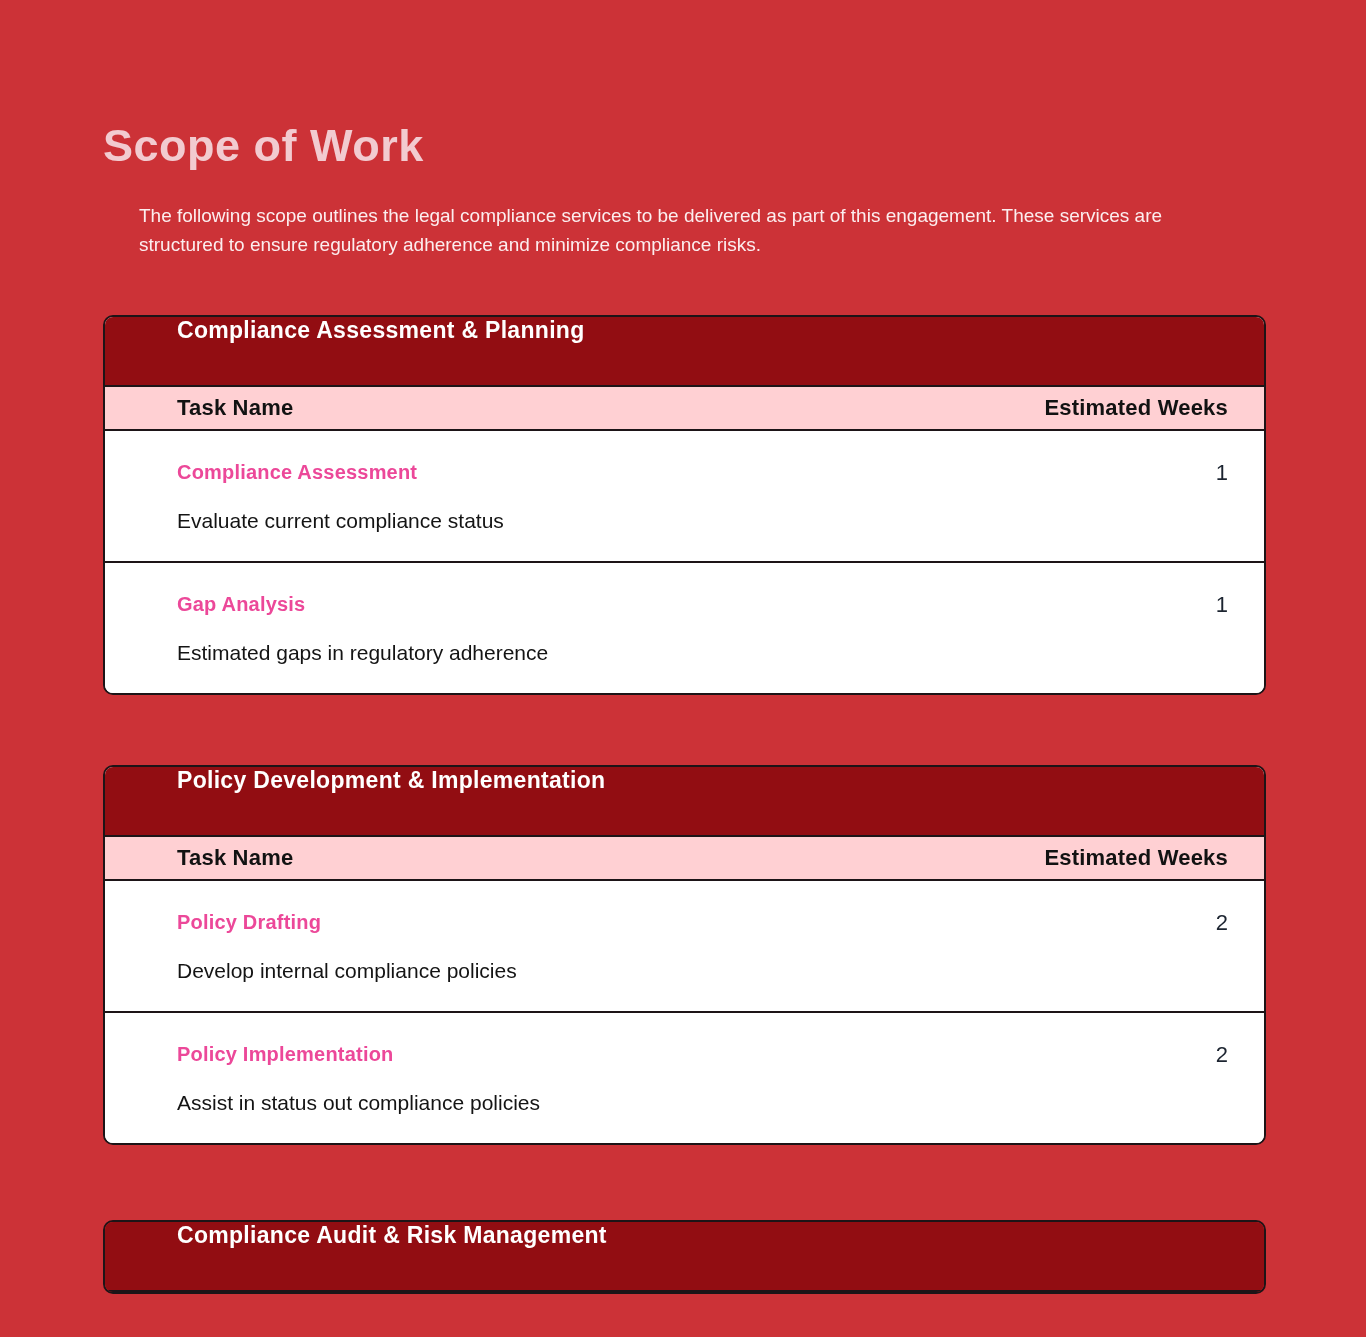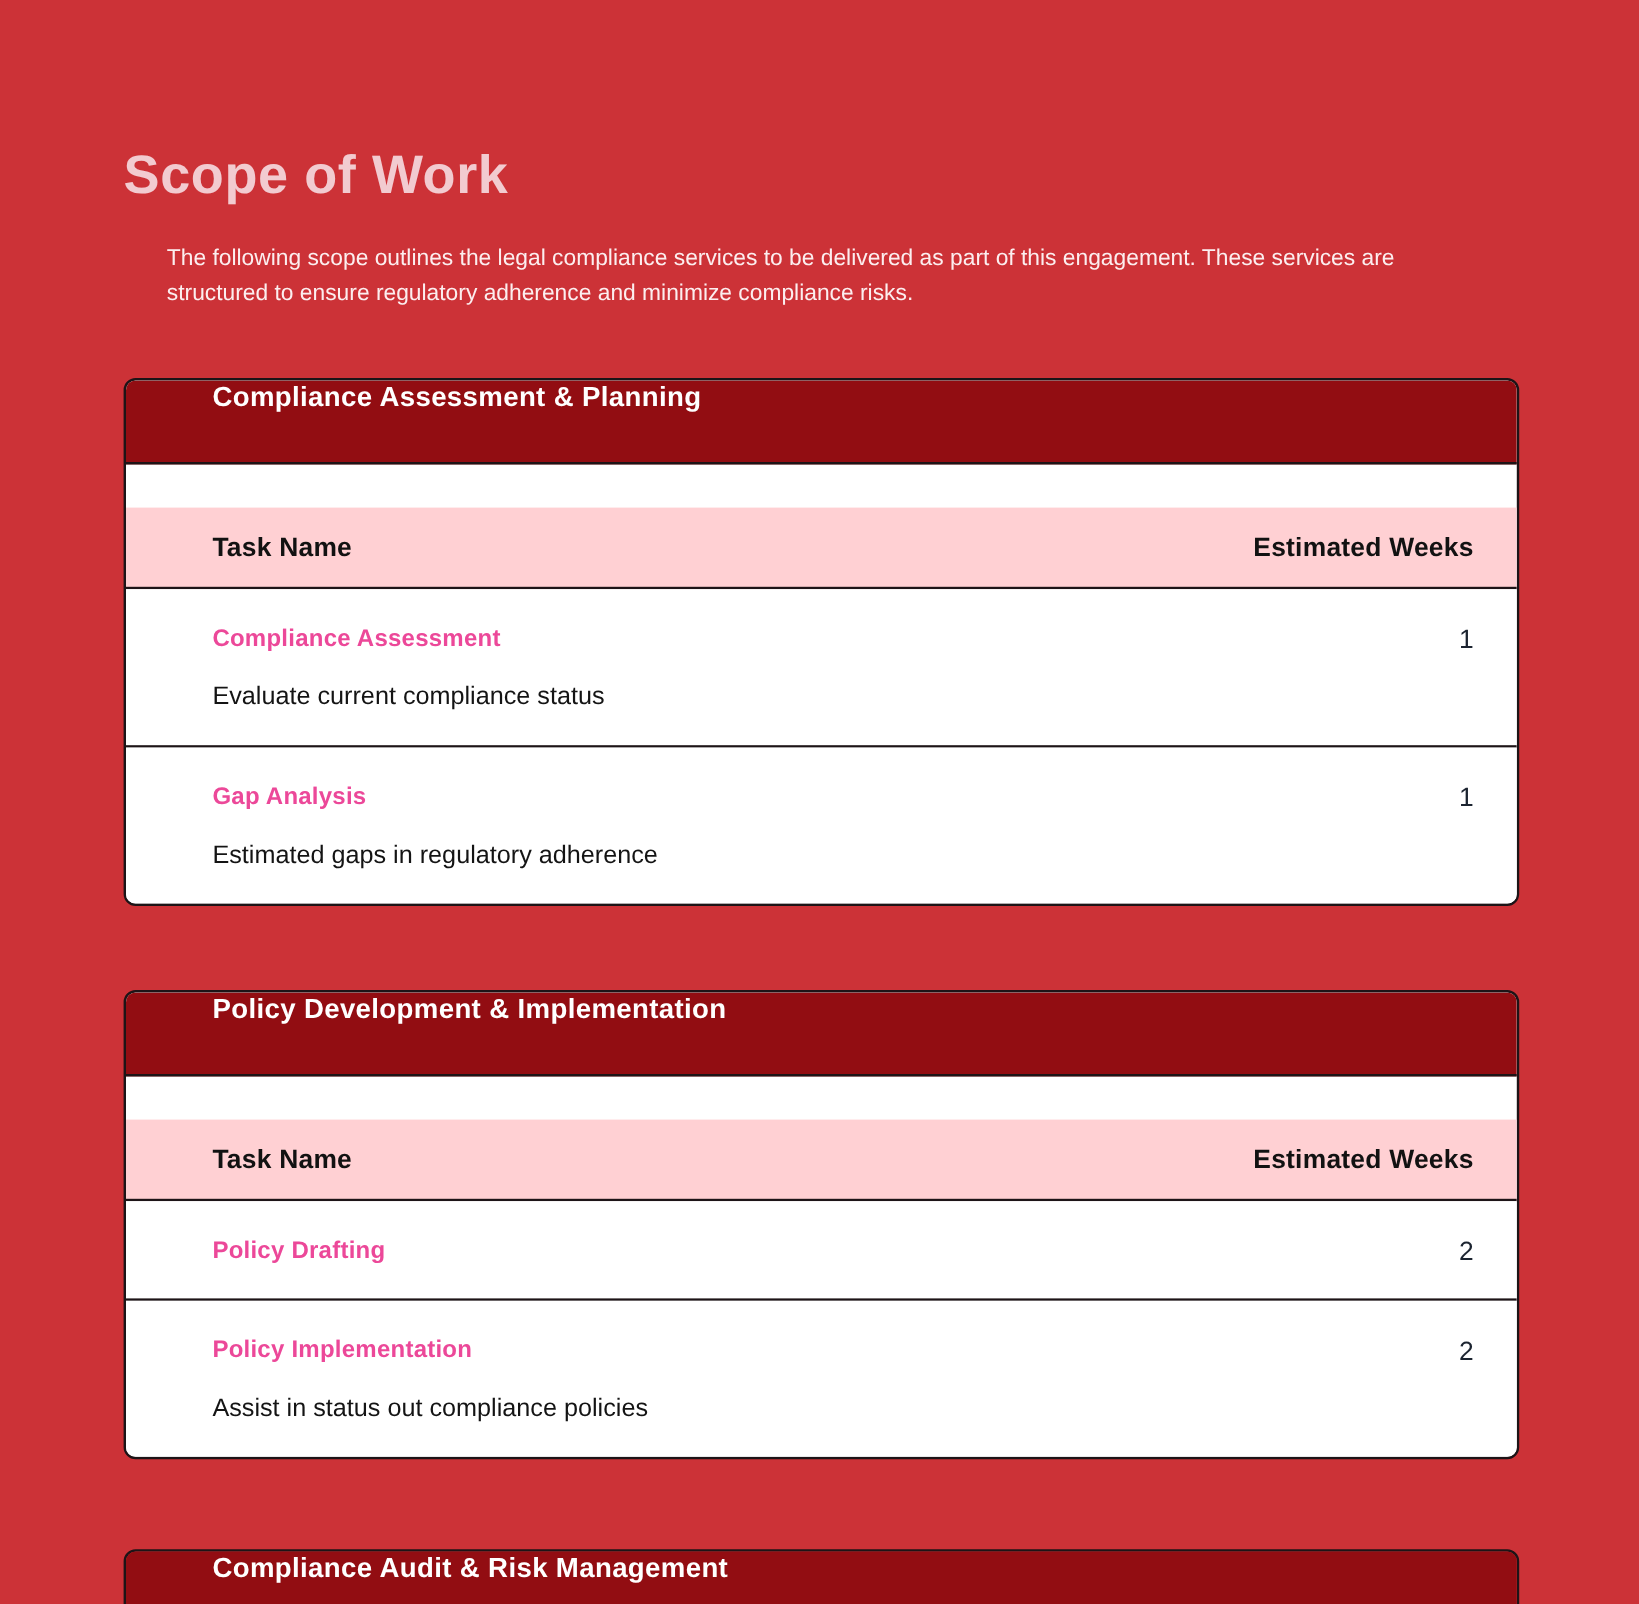--- a/index.html
+++ b/index.html
@@ -52,27 +52,26 @@
     align-items: flex-start;
     padding: 0 36px 0 72px;
     font-size: 23px;
     font-weight: 700;
     letter-spacing: 0.3px;
     border-bottom: 2px solid #1d1417;
   }
 
   .cols-header {
     background: #FFD0D3;
-    height: 68px;
+    height: 44px;
     display: flex;
     align-items: center;
     justify-content: space-between;
     padding: 0 36px 0 72px;
     border-bottom: 2px solid #1d1417;
-    margin-top: 36px;
   }
   .cols-header .col-label {
     color: #121212;
     font-size: 22px;
     font-weight: 700;
     letter-spacing: 0.2px;
   }
 
   .task-row {
     background: #ffffff;
@@ -147,20 +146,21 @@
     </div>
     <div class="cols-header">
       <span class="col-label">Task Name</span>
       <span class="col-label">Estimated Weeks</span>
     </div>
     <div class="task-row">
       <div class="task-top">
         <span class="task-name">Policy Drafting</span>
         <span class="task-weeks">2</span>
       </div>
+      <div class="task-desc">Develop internal compliance policies</div>
     </div>
     <div class="task-row last">
       <div class="task-top">
         <span class="task-name">Policy Implementation</span>
         <span class="task-weeks">2</span>
       </div>
       <div class="task-desc">Assist in status out compliance policies</div>
     </div>
   </div>
 

